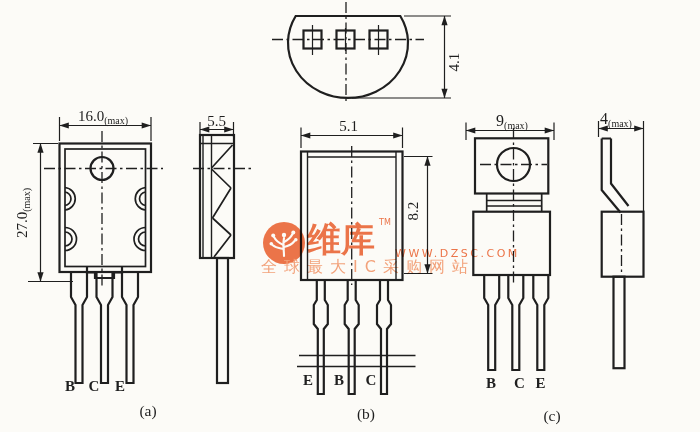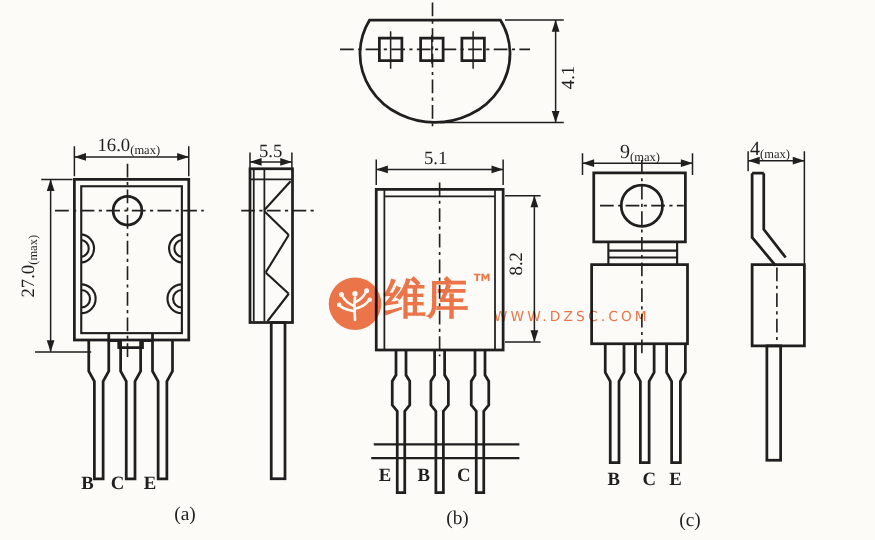--- a/index.html
+++ b/index.html
@@ -16,21 +16,21 @@
   svg .dt9{font-size:16px;}
   svg .ds{font-size:10px;}
   svg .pl{font-size:15px;font-weight:bold;}
   svg .cap{font-size:15.5px;}
   
   .wm{position:absolute;left:0;top:0;width:700px;height:432px;pointer-events:none;
       mix-blend-mode:multiply;opacity:.95;font-family:"DejaVu Sans",sans-serif;margin-left:48px;}
   .wm>*{position:absolute;white-space:nowrap;}
   .wm-logo{left:214px;top:221px;width:44px;height:44px;}
   .wm-brand{left:259px;top:222px;font-size:34px;font-weight:bold;letter-spacing:0px;line-height:1;}
-  .wm-tm{left:331px;top:218px;font-size:8px;font-weight:bold;}
+  .wm-tm{left:331px;top:218px;font-size:8px;font-weight:normal;}
   .wm-suffix{left:343px;top:228px;font-size:27px;font-weight:bold;letter-spacing:-2px;line-height:1;}
   .wm-url{left:347px;top:247px;font-size:11px;font-weight:normal;letter-spacing:2.5px;}
   .wm-tagline{left:213px;top:259px;font-size:16px;letter-spacing:7px;line-height:1;}
 </style>
 </head>
 <body>
 
 <div id="canvas">
 
 <svg width="700" height="432" viewBox="0 0 700 432">
@@ -154,15 +154,16 @@
       <circle cx="11.2" cy="14.5" r="2"></circle>
       <circle cx="31.3" cy="11.5" r="2"></circle>
       <circle cx="9.3" cy="22.8" r="1.8"></circle>
       <circle cx="33.8" cy="18.8" r="1.8"></circle>
       <circle cx="22" cy="14" r="2.2"></circle>
     </g>
   </svg>
   <div class="wm-brand" style="color:#ee6f41">维库</div>
   <div class="wm-tm" style="color:#ee6f41">TM</div>
   <div class="wm-url" style="color:#ee6f41">WWW.DZSC.COM</div>
+  <div class="wm-tagline" style="color:#f5a078">全球最大IC采购网站</div>
 </div>
 
 </div>
 
 </body></html>

